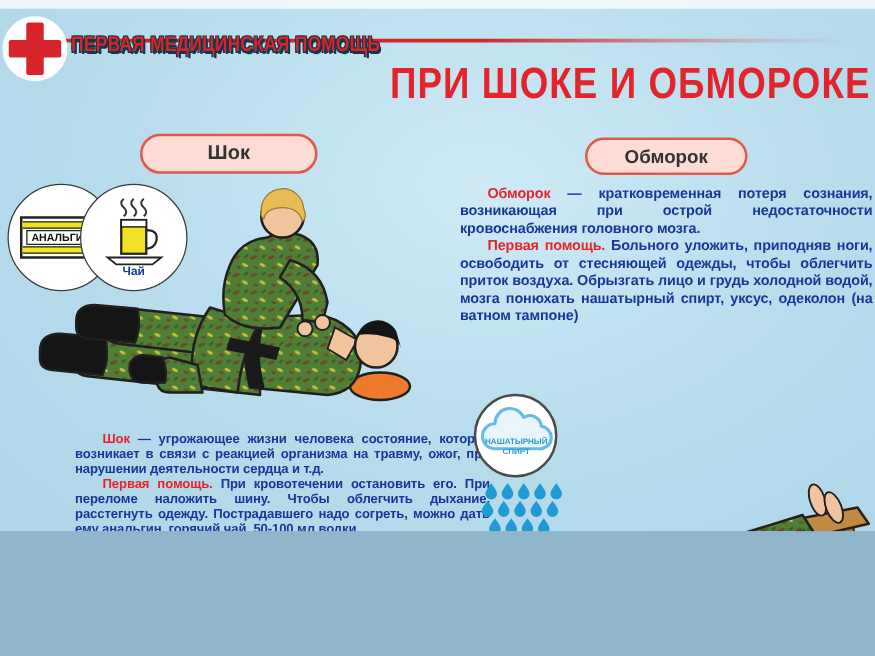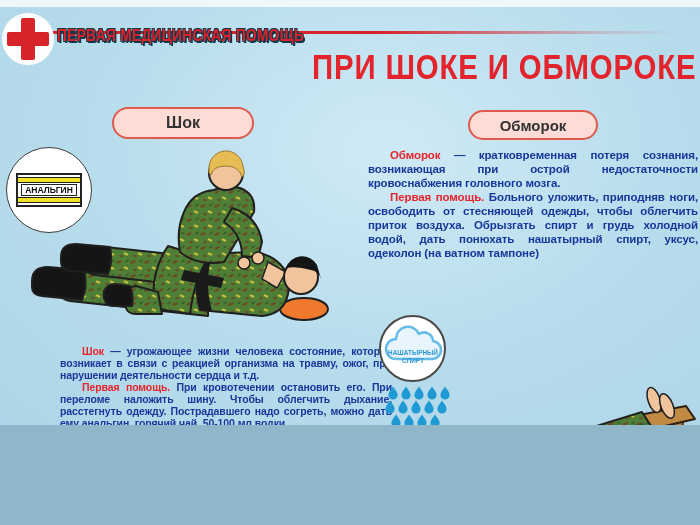--- a/index.html
+++ b/index.html
@@ -86,20 +86,34 @@
   <div class="pill faint">
     <span>Обморок</span>
   </div>
 
   <div class="circle analgin">
     <div class="pack">
       <div class="pack-stripe"></div>
       <div class="pack-name">АНАЛЬГИН</div>
       <div class="pack-stripe"></div>
     </div>
+  </div>
+  <div class="circle tea">
+    <svg width="56" height="56" viewBox="0 0 56 56">
+      <g stroke="#333" stroke-width="1.6" fill="none">
+        <path d="M20,15 q4,-3.5 0,-7 q-4,-3.5 0,-7"></path>
+        <path d="M28,15 q4,-3.5 0,-7 q-4,-3.5 0,-7"></path>
+        <path d="M36,15 q4,-3.5 0,-7 q-4,-3.5 0,-7"></path>
+      </g>
+      <path d="M38,26 q10,0 8,9 q-1.5,6 -9,6" fill="none" stroke="#222" stroke-width="1.8"></path>
+      <rect x="18" y="18" width="20" height="27" fill="#f2e226" stroke="#222" stroke-width="1.8"></rect>
+      <rect x="18" y="18" width="20" height="5.5" fill="#ffffff" stroke="#222" stroke-width="1.2"></rect>
+      <path d="M7,48 l43,0 -7,5.5 -29,0 Z" fill="#ffffff" stroke="#222" stroke-width="1.5"></path>
+    </svg>
+    <div class="tea-label">Чай</div>
   </div>
 
   <svg class="shock-art" viewBox="0 0 348 202">
     <defs>
       <pattern id="camoA" width="14" height="14" patternUnits="userSpaceOnUse">
         <rect width="14" height="14" fill="#4f7e37"></rect>
         <ellipse cx="3" cy="4" rx="3" ry="1.3" fill="#6b4a26" transform="rotate(-20 3 4)"></ellipse>
         <ellipse cx="10" cy="10" rx="2.6" ry="1.1" fill="#cfc43a" transform="rotate(25 10 10)"></ellipse>
         <ellipse cx="11" cy="3" rx="2.2" ry="1" fill="#3a5f28" transform="rotate(-35 11 3)"></ellipse>
         <ellipse cx="5" cy="12" rx="2" ry="1" fill="#6b4a26" transform="rotate(15 5 12)"></ellipse>
@@ -142,21 +156,21 @@
     </p>
   </div>
 
   <div class="textblock faint-text">
     <p>
       <span class="lead">Обморок</span>
       <span>— кратковременная потеря сознания, возникающая при острой недостаточности кровоснабжения головного мозга.</span>
     </p>
     <p>
       <span class="lead">Первая помощь.</span>
-      <span>Больного уложить, приподняв ноги, освободить от стесняющей одежды, чтобы облегчить приток воздуха. Обрызгать спирт и грудь холодной водой, дать понюхать нашатырный спирт, уксус, одеколон (на ватном тампоне)</span>
+      <span>Больного уложить, приподняв ноги, освободить от стесняющей одежды, чтобы облегчить приток воздуха. Обрызгать лицо и грудь холодной водой, мозга понюхать нашатырный спирт, уксус, одеколон (на ватном тампоне)</span>
     </p>
   </div>
 
   <div class="circle ammonia">
     <svg width="62" height="62" viewBox="0 0 62 62">
       <path d="M14,41 a10,10 0 0 1 0,-20 a12,12 0 0 1 23,-5 a9,9 0 0 1 14,7 a8,8 0 0 1 -2,18 Z" fill="#e8f5fc" stroke="#66bbe8" stroke-width="2.5" stroke-linejoin="round"></path>
       <text x="31" y="37" text-anchor="middle" font-size="6.4" font-weight="bold" fill="#2f9ad2">НАШАТЫРНЫЙ</text>
       <text x="31" y="45" text-anchor="middle" font-size="6.4" font-weight="bold" fill="#2f9ad2">СПИРТ</text>
     </svg>
   </div>

